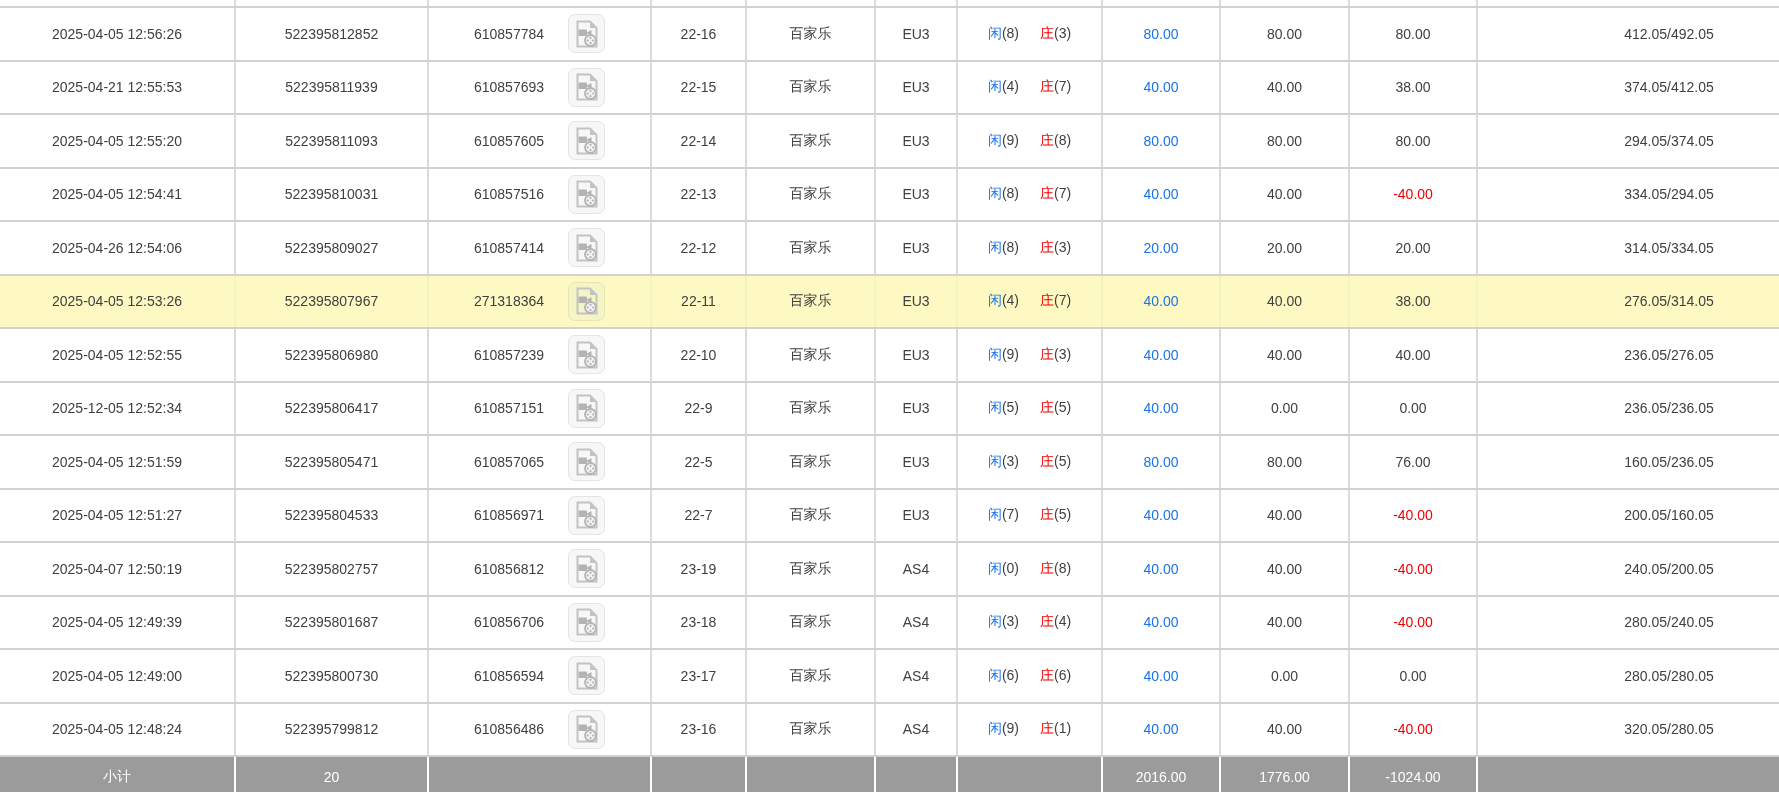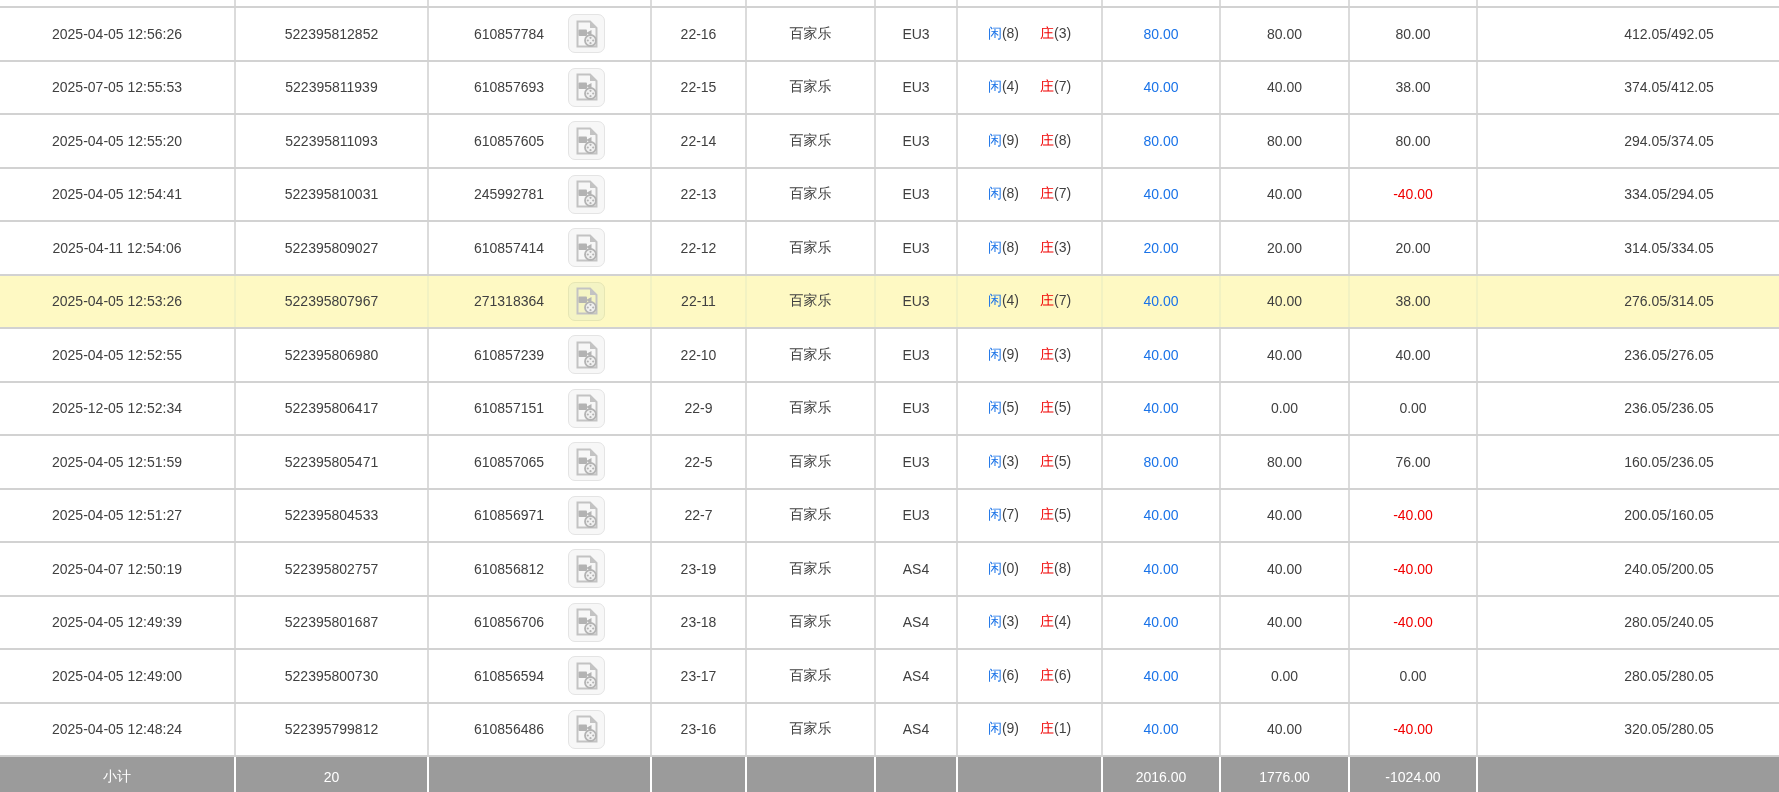--- a/index.html
+++ b/index.html
@@ -100,21 +100,21 @@
     <td>
       <span class="blue">闲</span><span class="score">(8)</span><span class="banker-part"><span class="red">庄</span><span class="score">(3)</span></span>
     </td>
     <td class="bet-cell">80.00</td>
     <td>80.00</td>
     <td class="winloss">80.00</td>
     <td>412.05/492.05</td>
   </tr>
 
   <tr class="data-row">
-    <td>2025-07-05 12:55:53</td>
+    <td>2025-04-21 12:55:53</td>
     <td>522395811939</td>
     <td>
       <span class="gid-wrap">
         <span>610857693</span>
         <button class="video-btn">
           <svg width="24" height="28" viewBox="0 0 24 28" fill="none">
             <path d="M2.5 1.5 h12.5 l6.5 6.5 v18.5 h-19 z" stroke="#c3c3c3" stroke-width="2" fill="none"></path>
             <path d="M15 1.5 l6.5 6.5 h-6.5 z" fill="#c3c3c3"></path>
             <rect x="3.5" y="9.5" width="8.5" height="6.5" rx="1" fill="#b3b3b3"></rect>
             <path d="M12 12.5 l4.5 -2.5 v6 l-4.5 -2.5 z" fill="#b3b3b3"></path>
@@ -170,21 +170,21 @@
     <td>80.00</td>
     <td class="winloss">80.00</td>
     <td>294.05/374.05</td>
   </tr>
 
   <tr class="data-row">
     <td>2025-04-05 12:54:41</td>
     <td>522395810031</td>
     <td>
       <span class="gid-wrap">
-        <span>245992781</span>
+        <span>610857516</span>
         <button class="video-btn">
           <svg width="24" height="28" viewBox="0 0 24 28" fill="none">
             <path d="M2.5 1.5 h12.5 l6.5 6.5 v18.5 h-19 z" stroke="#c3c3c3" stroke-width="2" fill="none"></path>
             <path d="M15 1.5 l6.5 6.5 h-6.5 z" fill="#c3c3c3"></path>
             <rect x="3.5" y="9.5" width="8.5" height="6.5" rx="1" fill="#b3b3b3"></rect>
             <path d="M12 12.5 l4.5 -2.5 v6 l-4.5 -2.5 z" fill="#b3b3b3"></path>
             <circle cx="15.5" cy="20.5" r="5.5" fill="#f1f1f1" stroke="#b3b3b3" stroke-width="1.8"></circle>
             <circle cx="15.5" cy="17.8" r="1.1" fill="#b3b3b3"></circle>
             <circle cx="15.5" cy="23.2" r="1.1" fill="#b3b3b3"></circle>
             <circle cx="12.8" cy="20.5" r="1.1" fill="#b3b3b3"></circle>
@@ -199,21 +199,21 @@
     <td>
       <span class="blue">闲</span><span class="score">(8)</span><span class="banker-part"><span class="red">庄</span><span class="score">(7)</span></span>
     </td>
     <td class="bet-cell">40.00</td>
     <td>40.00</td>
     <td class="winloss neg">-40.00</td>
     <td>334.05/294.05</td>
   </tr>
 
   <tr class="data-row">
-    <td>2025-04-11 12:54:06</td>
+    <td>2025-04-26 12:54:06</td>
     <td>522395809027</td>
     <td>
       <span class="gid-wrap">
         <span>610857414</span>
         <button class="video-btn">
           <svg width="24" height="28" viewBox="0 0 24 28" fill="none">
             <path d="M2.5 1.5 h12.5 l6.5 6.5 v18.5 h-19 z" stroke="#c3c3c3" stroke-width="2" fill="none"></path>
             <path d="M15 1.5 l6.5 6.5 h-6.5 z" fill="#c3c3c3"></path>
             <rect x="3.5" y="9.5" width="8.5" height="6.5" rx="1" fill="#b3b3b3"></rect>
             <path d="M12 12.5 l4.5 -2.5 v6 l-4.5 -2.5 z" fill="#b3b3b3"></path>

